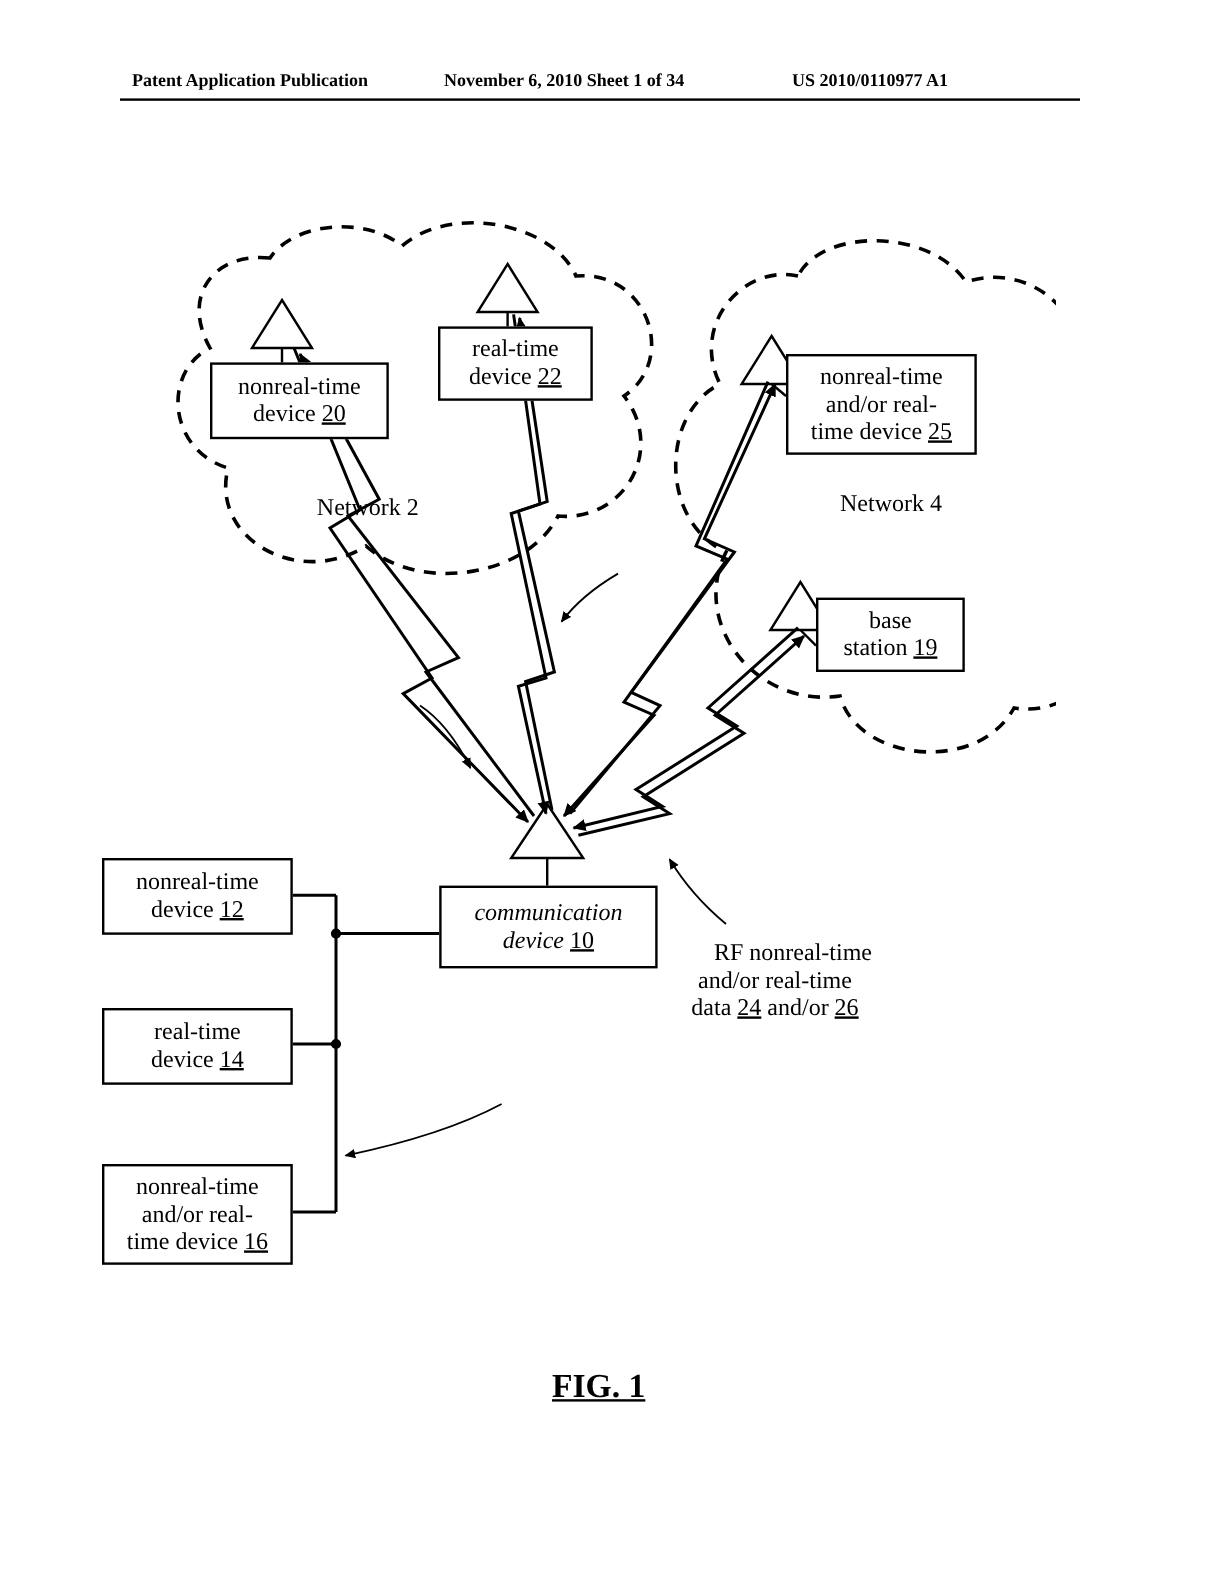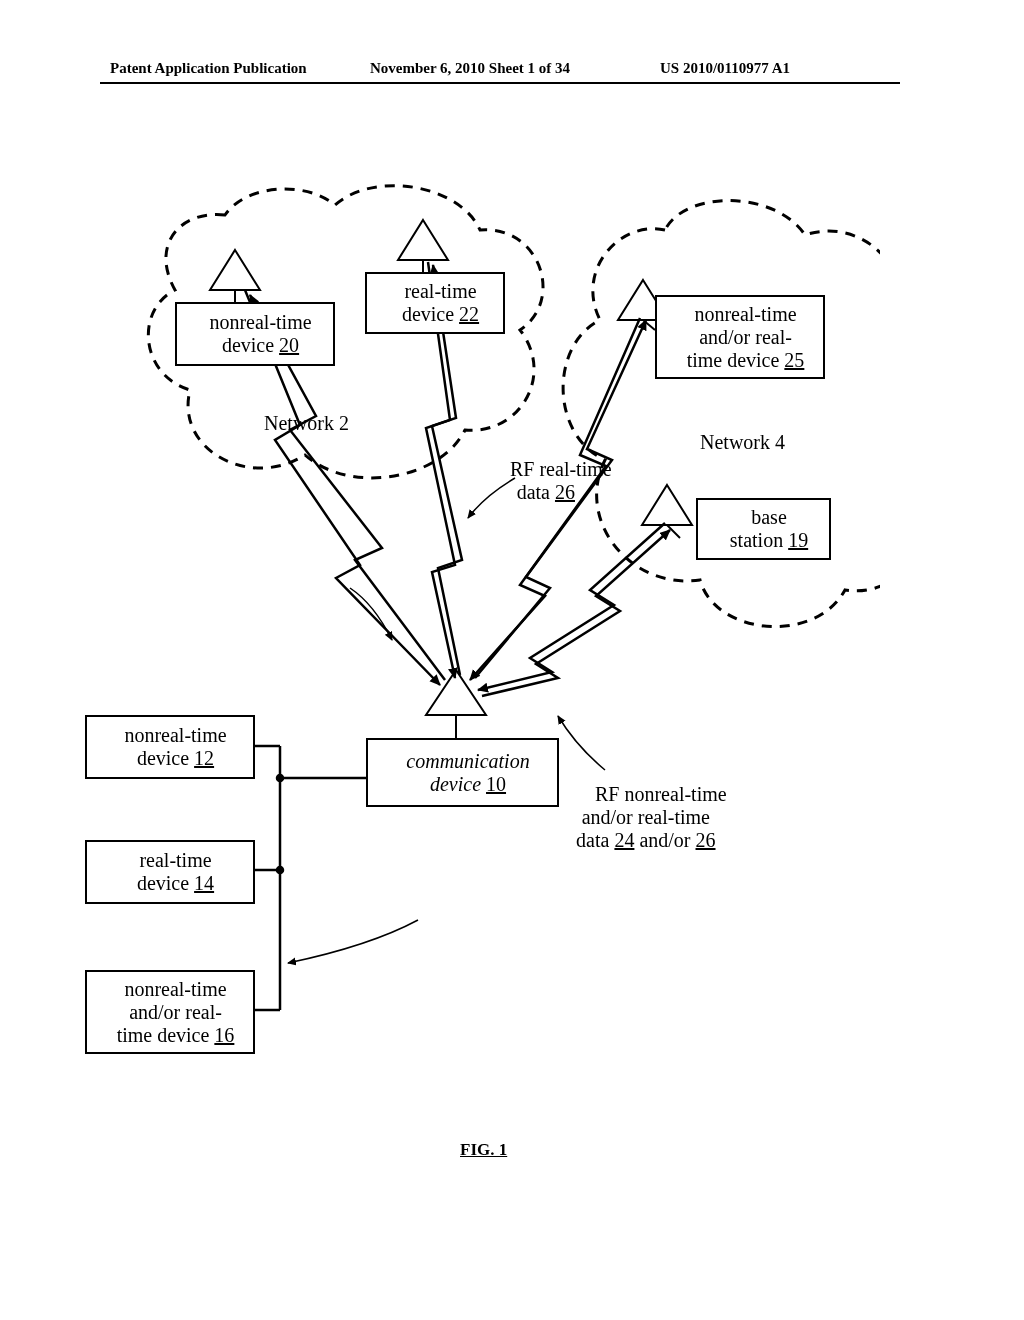--- a/index.html
+++ b/index.html
@@ -57,34 +57,33 @@
   .abs { position: absolute; }
   .box {
     border: 2px solid #000;
     background: #fff;
     text-align: center;
     display: flex;
     align-items: center;
     justify-content: center;
     font-size: 20px;
     line-height: 1.15;
-    padding-left: 11px;
   }
   .lbl {
     font-size: 20px;
     line-height: 1.15;
     text-align: center;
     white-space: pre;
   }
   .under { text-decoration: underline; }
   .figcap {
     position: absolute;
     left: 340px;
     top: 960px;
-    font-size: 17px;
+    font-size: 28px;
     font-weight: bold;
     text-decoration: underline;
   }
   .svg-layer {
     position: absolute;
     top: 0; left: 0;
     width: 760px;
     height: 960px;
     pointer-events: none;
   }
@@ -191,36 +190,36 @@
         <line x1="160" y1="566" x2="160" y2="830"></line>
         <line x1="160" y1="566" x2="120" y2="566"></line>
         <line x1="160" y1="690" x2="120" y2="690"></line>
         <line x1="160" y1="830" x2="120" y2="830"></line>
         <circle cx="160" cy="598" r="3" fill="#000"></circle>
         <circle cx="160" cy="690" r="3" fill="#000"></circle>
       </g>
     </svg>
 
     <div class="abs lbl" style="left:144px; top:232px;">Network 2</div>
-    <div class="abs lbl" style="left:580px; top:251px;">Network 4</div>
+    <div class="abs lbl" style="left:580px; top:229px;">Network 4</div>
 
     <div class="abs box" style="left:55px; top:122px; width:145px; height:60px;">
       <span><span style="white-space:pre;">nonreal-time
 device </span><span class="under">20</span></span>
     </div>
     <div class="abs box" style="left:245px; top:92px; width:125px; height:58px;">
       <span><span style="white-space:pre;">real-time
 device </span><span class="under">22</span></span>
     </div>
     <div class="abs box" style="left:535px; top:115px; width:155px; height:80px;">
       <span><span style="white-space:pre;">nonreal-time
 and/or real-
 time device </span><span class="under">25</span></span>
     </div>
-    <div class="abs box" style="left:576px; top:318px; width:120px; height:58px;text-align:center;">
+    <div class="abs box" style="left:560px; top:318px; width:120px; height:58px;text-align:center;">
       <span><span style="white-space:pre;">base
 station </span><span class="under">19</span></span>
     </div>
 
     <div class="abs box" style="left:246px; top:558px; width:178px; height:65px;">
       <span><span style="white-space:pre;font-style:italic;">communication
 device </span><span class="under">10</span></span>
     </div>
 
     <div class="abs box" style="left:-35px; top:535px; width:155px; height:60px;">
@@ -230,24 +229,20 @@
     <div class="abs box" style="left:-35px; top:660px; width:155px; height:60px;">
       <span><span style="white-space:pre;">real-time
 device </span><span class="under">14</span></span>
     </div>
     <div class="abs box" style="left:-35px; top:790px; width:155px; height:80px;">
       <span><span style="white-space:pre;">nonreal-time
 and/or real-
 time device </span><span class="under">16</span></span>
     </div>
 
-    <div class="abs lbl" style="left:360px; top:255px;">
-      <span style="white-space:pre;">RF real-time
-data </span><span class="under">26</span>
-    </div>
     <div class="abs lbl" style="left:445px; top:580px;">
       <span style="white-space:pre;">RF nonreal-time
 and/or real-time
 data </span><span class="under">24</span><span> and/or </span><span class="under">26</span>
     </div>
 
     <div class="figcap">FIG. 1</div>
   </div>
 </div>
 

